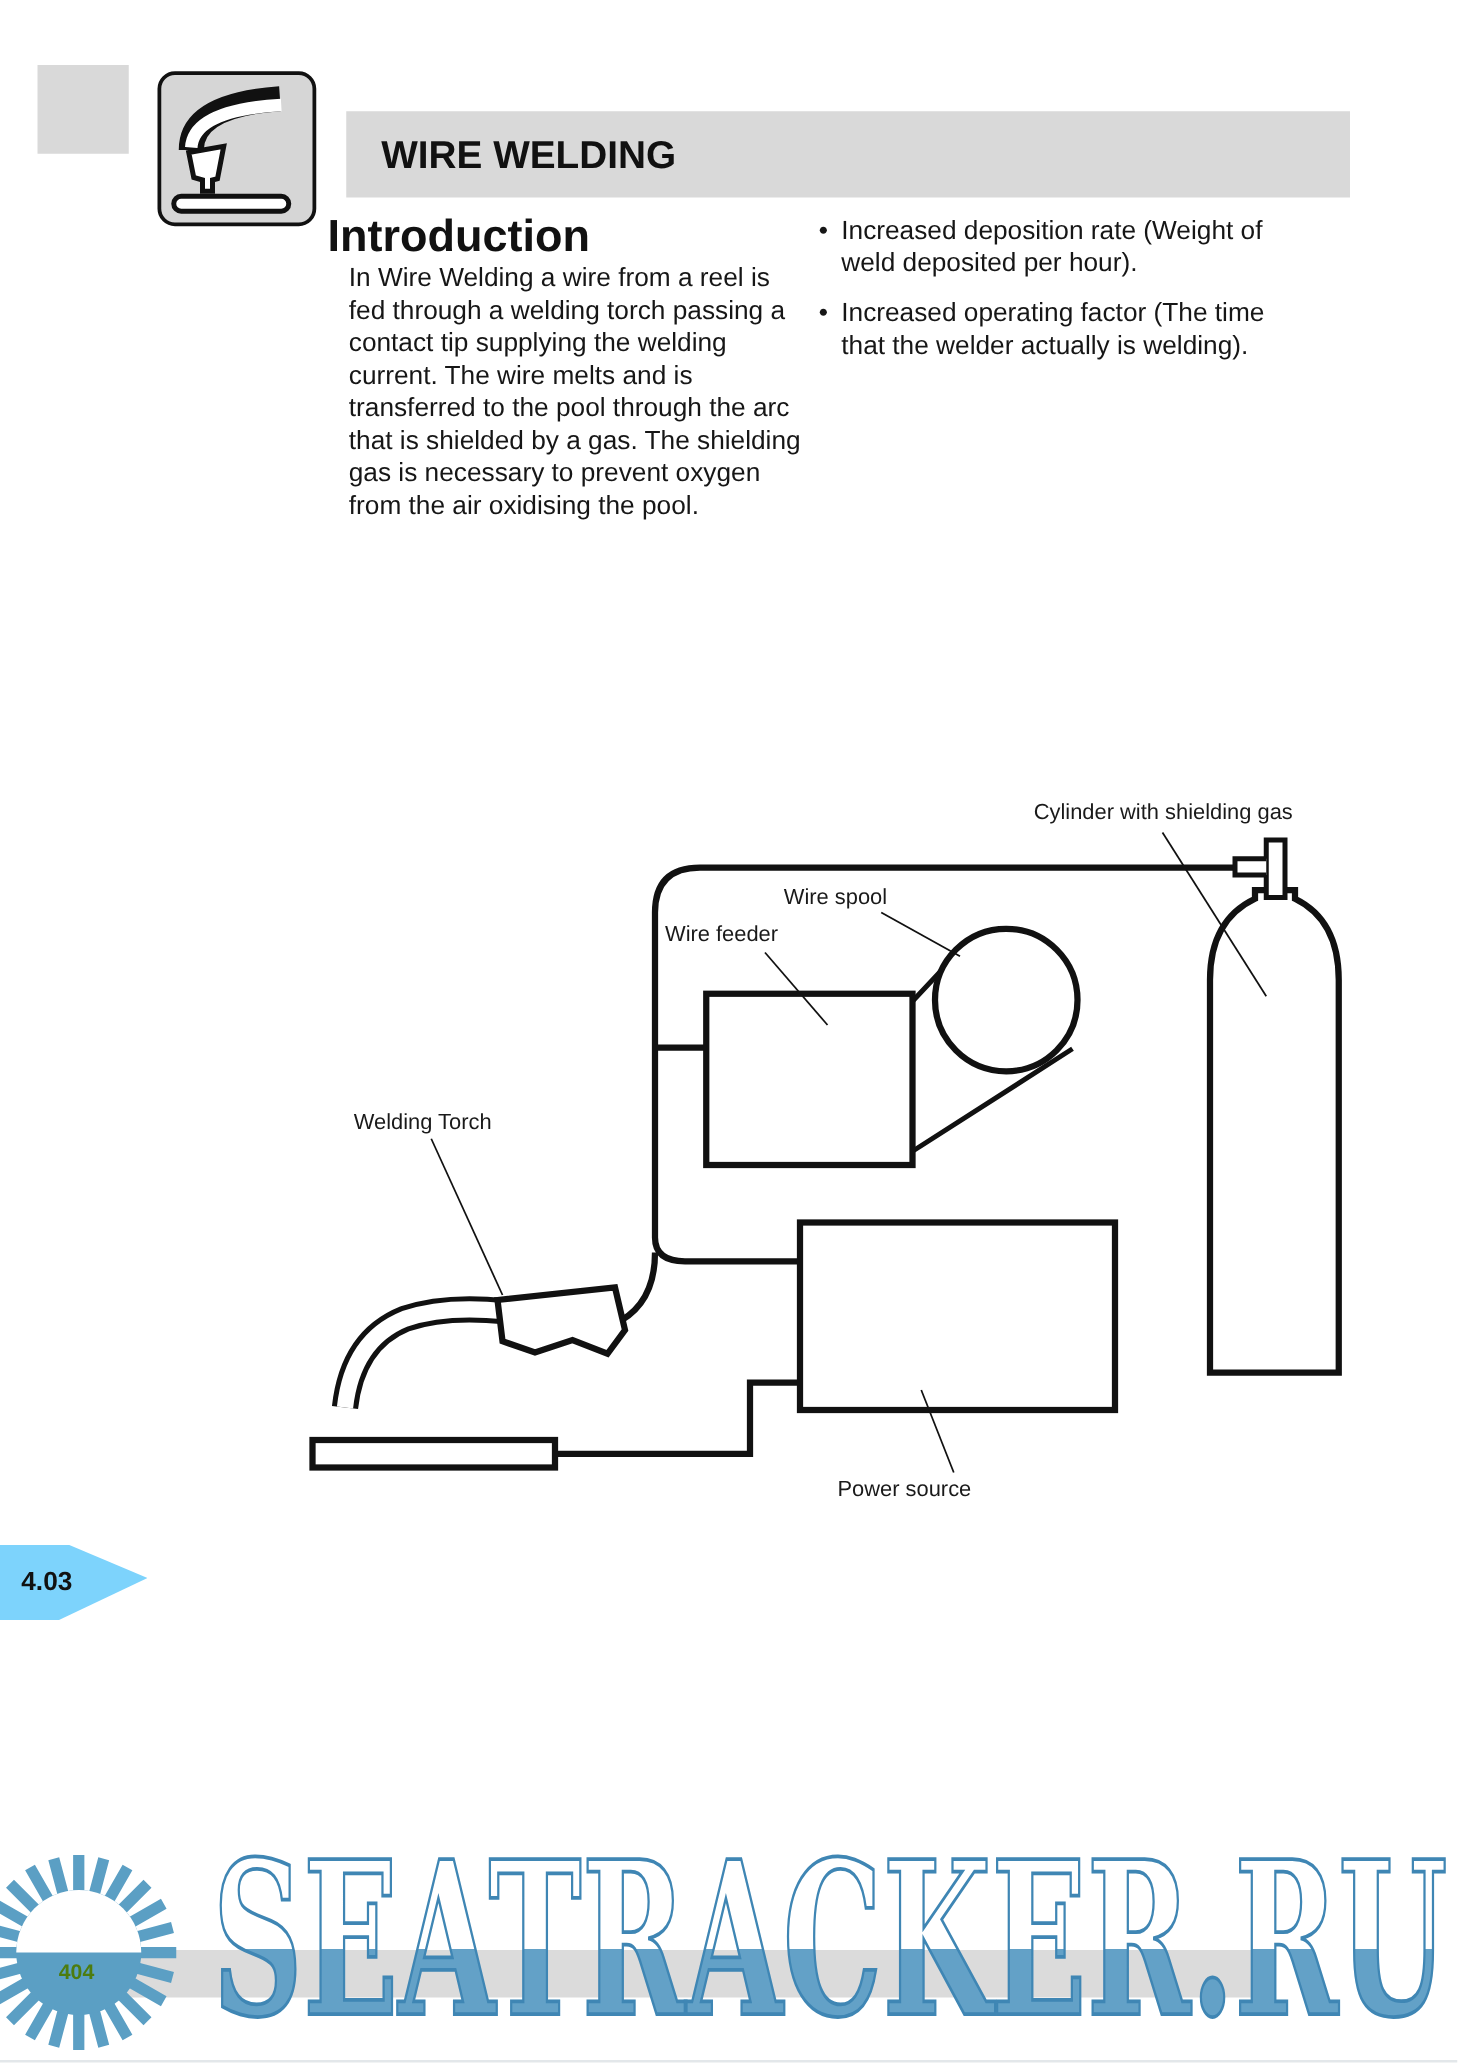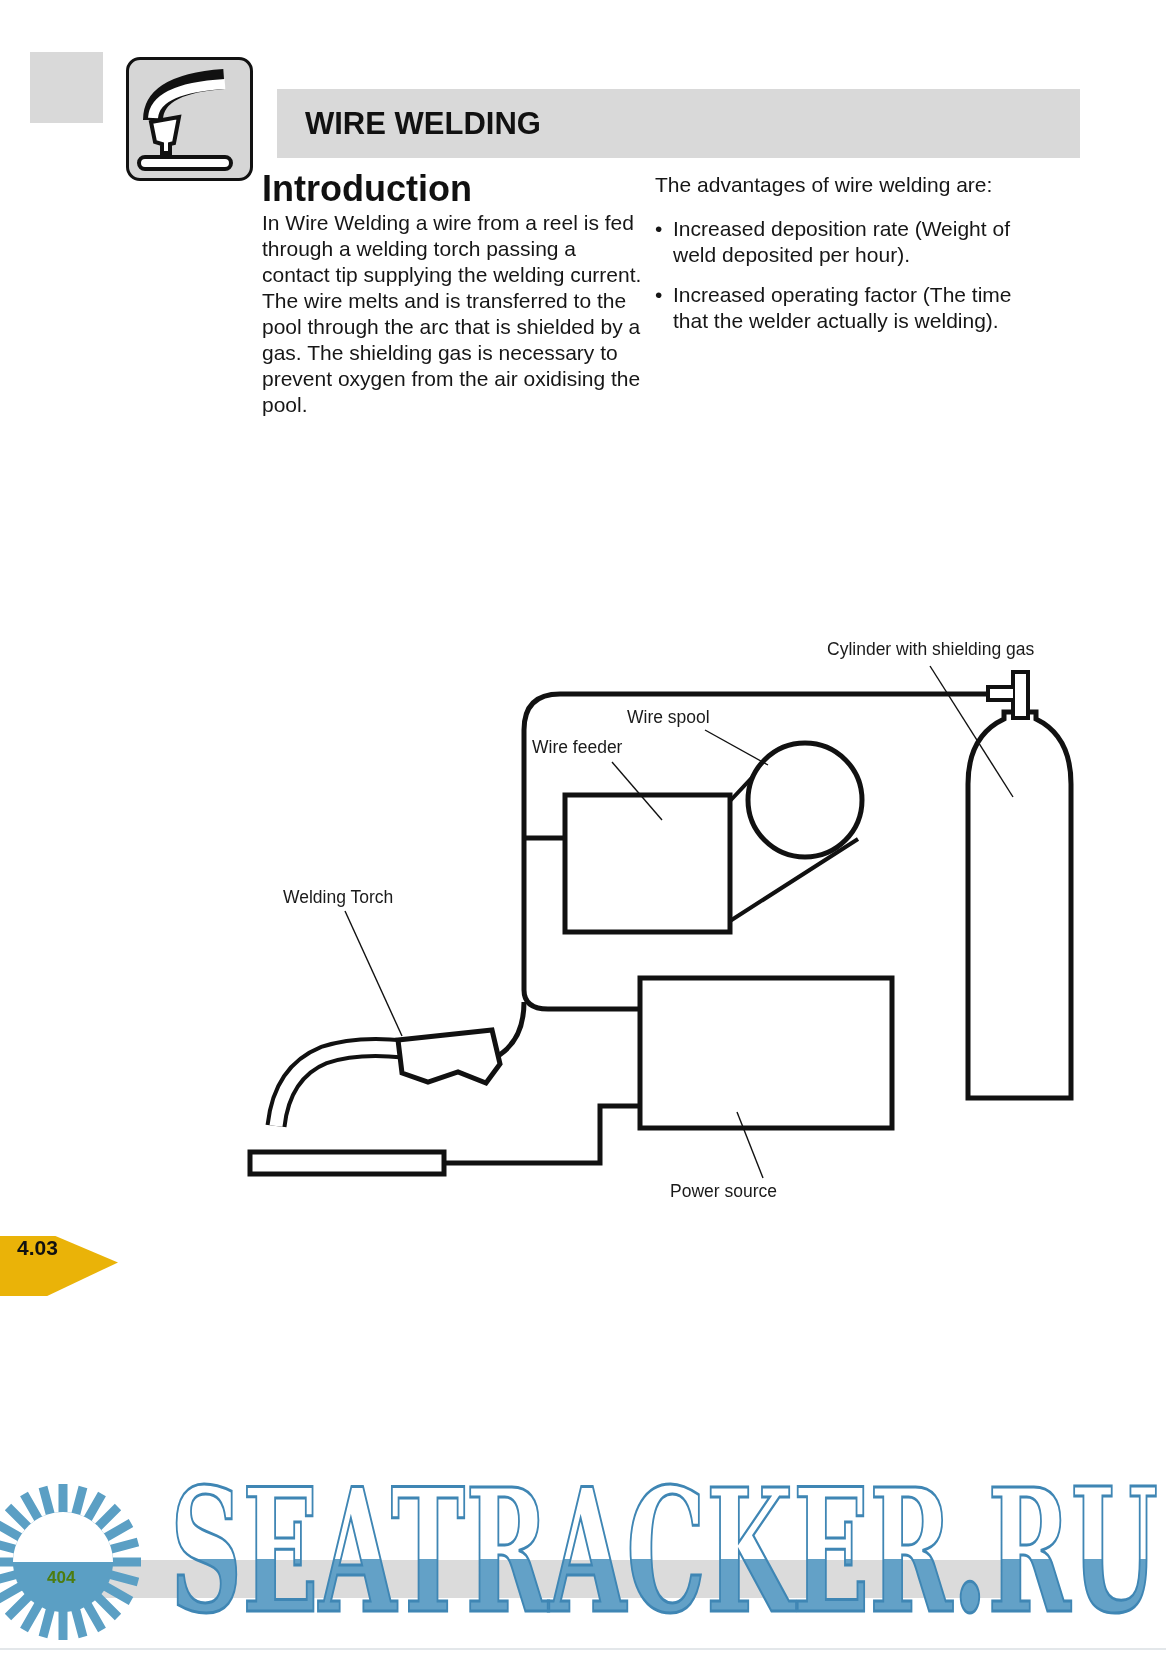--- a/index.html
+++ b/index.html
@@ -17,30 +17,30 @@
   .title-bar{
     left:277px;top:53px;width:803px;height:69px;background:#d9d9d9;
     display:flex;align-items:center;margin-top:36px;
   }
   .title-bar .title{
     font-size:31px;font-weight:700;letter-spacing:0px;padding-left:28px;color:#111;
   }
   
   .intro-heading{left:262px;top:168px;font-size:36px;font-weight:700;color:#111;}
   .col-left{left:262px;top:210px;width:380px;font-size:21px;line-height:26px;}
-  .col-left p{margin:0 0 22px 0;}
+  .col-left p{margin:0 0 22px 17px;}
   .col-right{left:655px;top:172px;width:392px;font-size:21px;line-height:26px;}
   .col-right .lead{margin:0 0 18px 0;}
   .bullet-item{display:flex;margin:0 0 14px 0;}
   .bullet-item .bullet{width:18px;flex:0 0 18px;}
   
   .section-arrow{
-    left:0;top:1236px;width:118px;height:60px;background:#eab308;
+    left:0;top:1236px;width:118px;height:60px;background:#7dd3fc;
     clip-path:polygon(0% 0%, 47% 0%, 100% 44%, 40% 100%, 0% 100%);
-    display:flex;
+    display:flex;align-items:center;
   }
   .section-arrow span{font-size:21px;font-weight:700;color:#111;padding-left:17px;}
   
   .footer-bar{left:28px;top:1560px;width:985px;height:38px;background:#dbdbdb;z-index:4;}
   .page-edge-line{left:0;top:1648px;width:1166px;height:2px;background:#e3e7ea;z-index:3;}
   .page-number{
     left:47px;top:1568px;font-size:17px;font-weight:700;color:#4d7c0f;z-index:8;
   }
   .diagram-svg{left:0;top:0;width:1166px;height:1654px;z-index:1;}
   .watermark-svg{left:0;top:1380px;width:1166px;height:274px;z-index:5;}
@@ -64,21 +64,20 @@
   <div class="title">WIRE WELDING</div>
 </div>
 
 <div class="abs intro-heading">Introduction</div>
 
 <div class="abs col-left">
   <p>In Wire Welding a wire from a reel is fed through a welding torch  passing a contact tip  supplying  the welding current. The wire melts  and is transferred to the pool through the arc that is shielded by a gas. The shielding gas is necessary  to prevent oxygen from the air oxidising the pool.</p>
 </div>
 
 <div class="abs col-right">
-  <p class="lead">The advantages of wire welding are:</p>
   <div class="bullet-item">
     <span class="bullet">•</span>
     <span>Increased deposition rate (Weight of weld deposited per hour).</span>
   </div>
   <div class="bullet-item">
     <span class="bullet">•</span>
     <span>Increased operating factor (The time that the welder actually is welding).</span>
   </div>
 </div>
 

